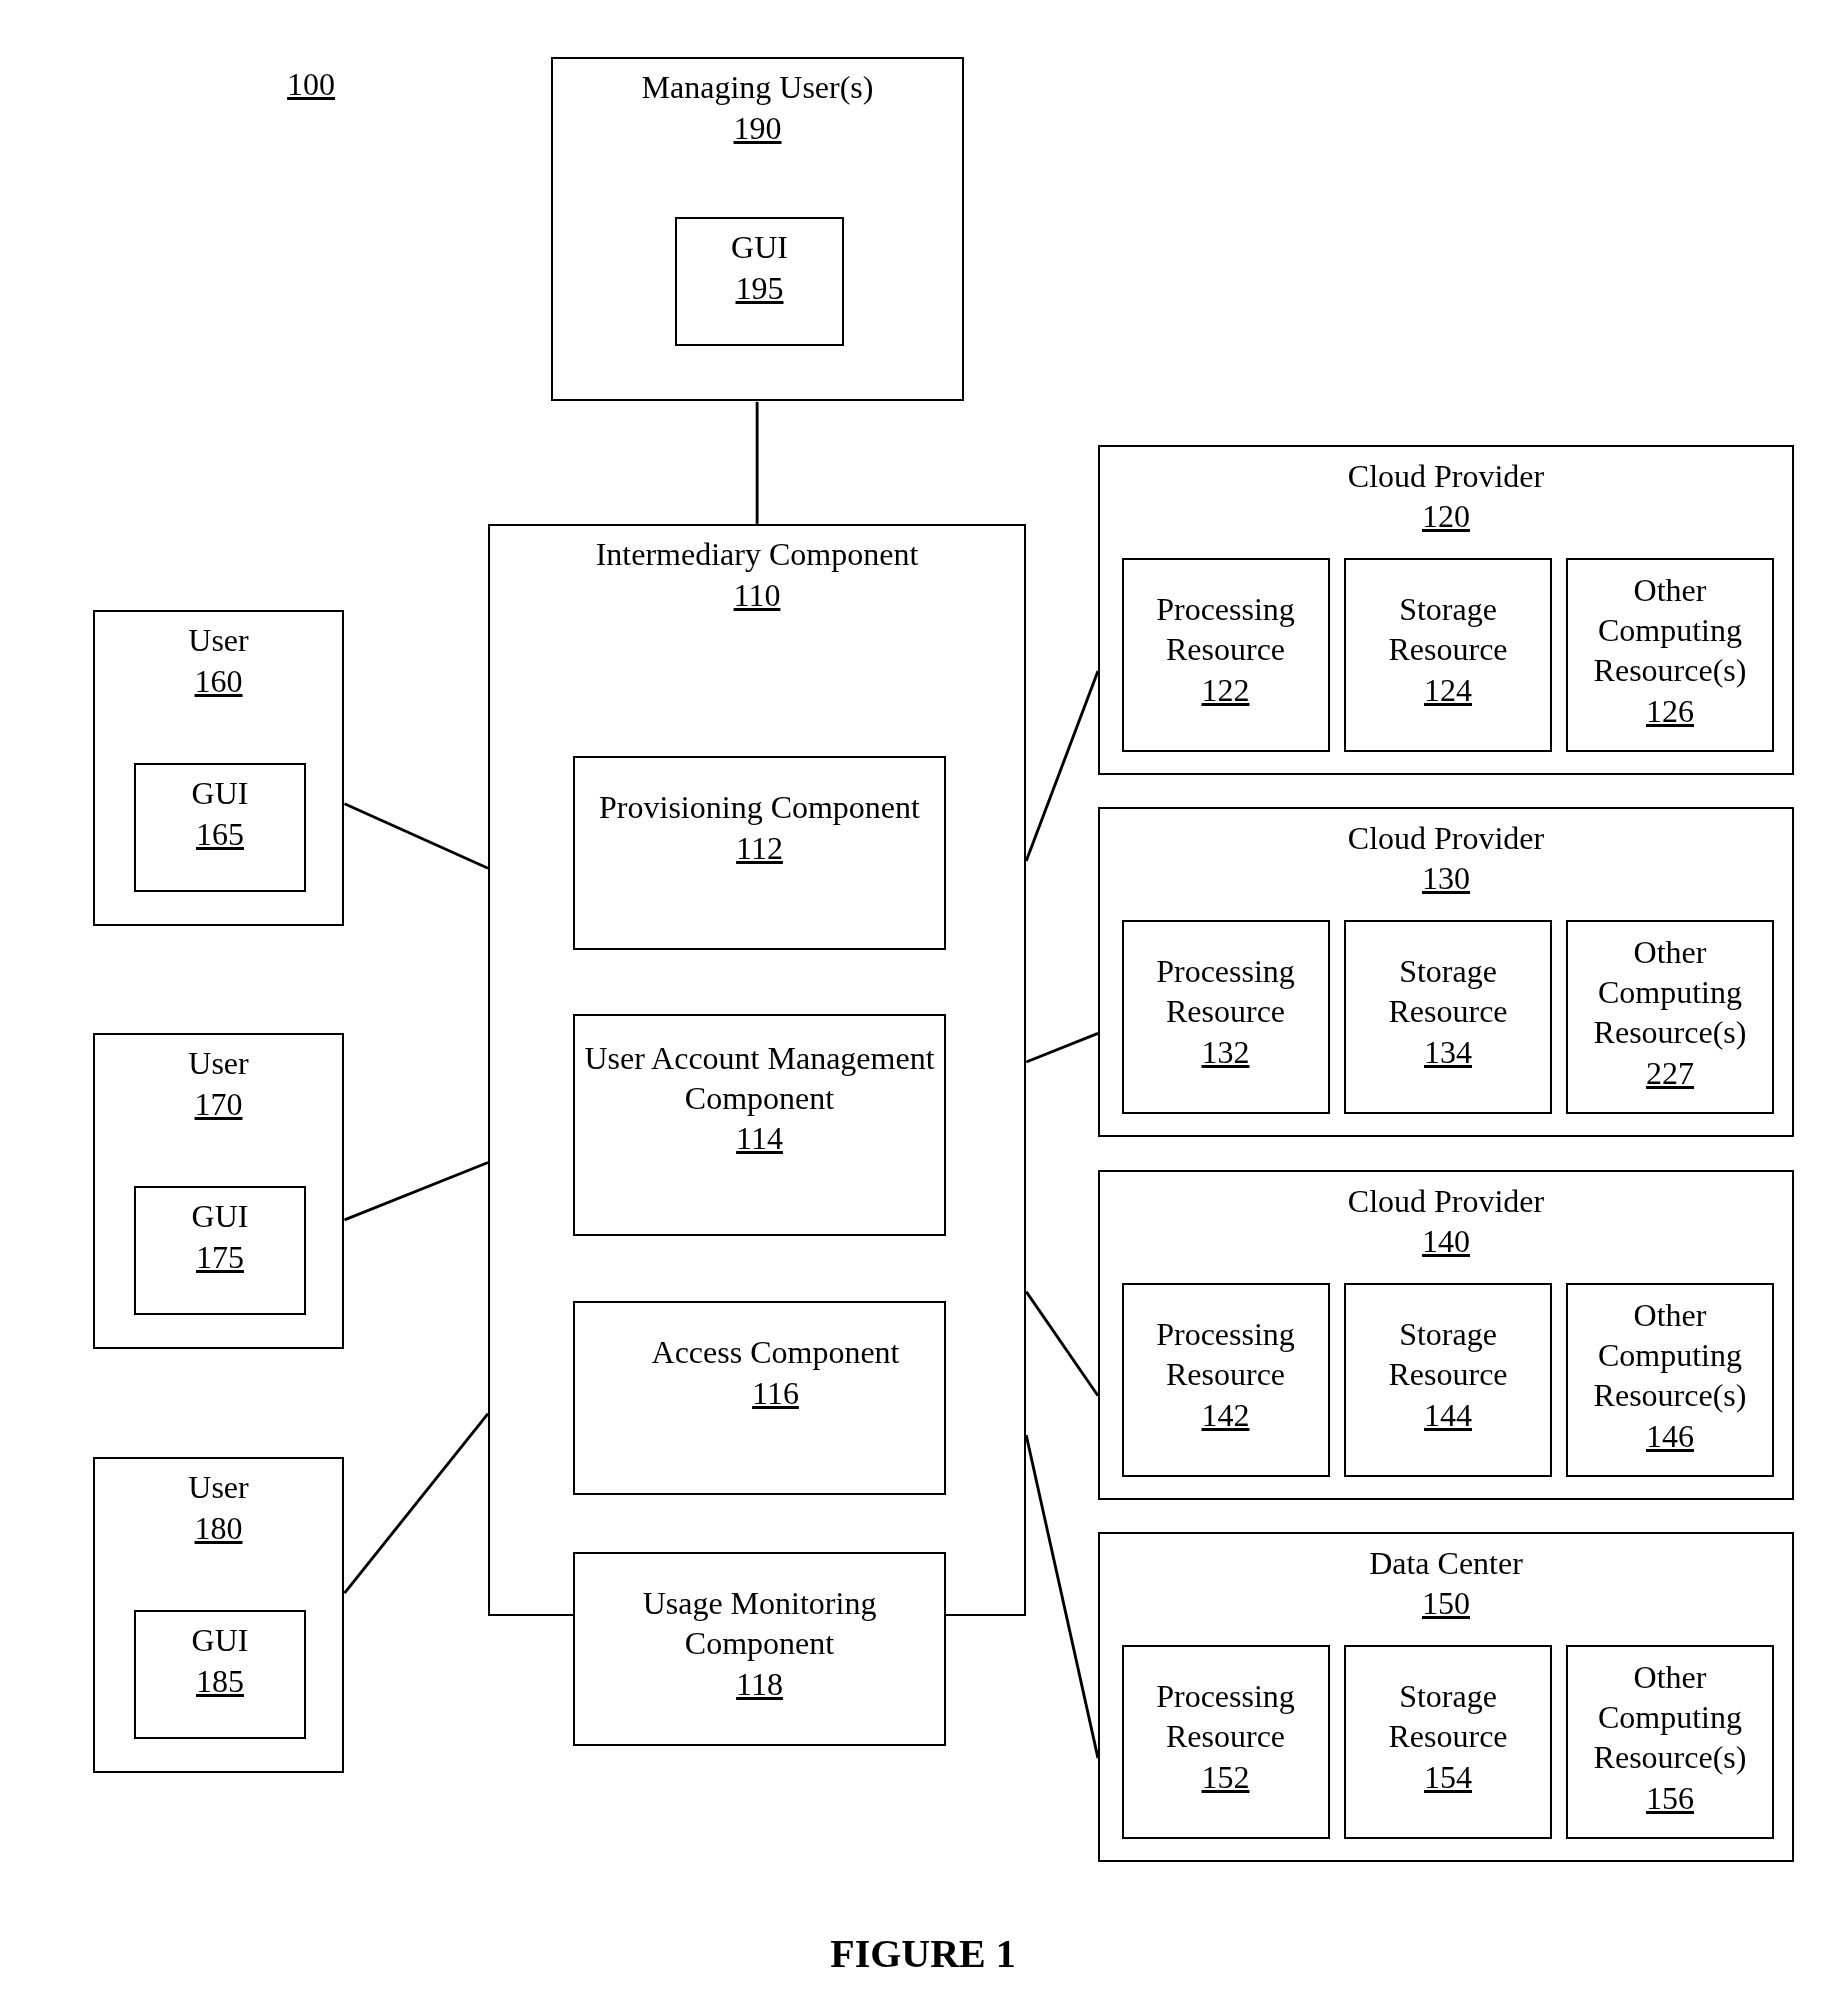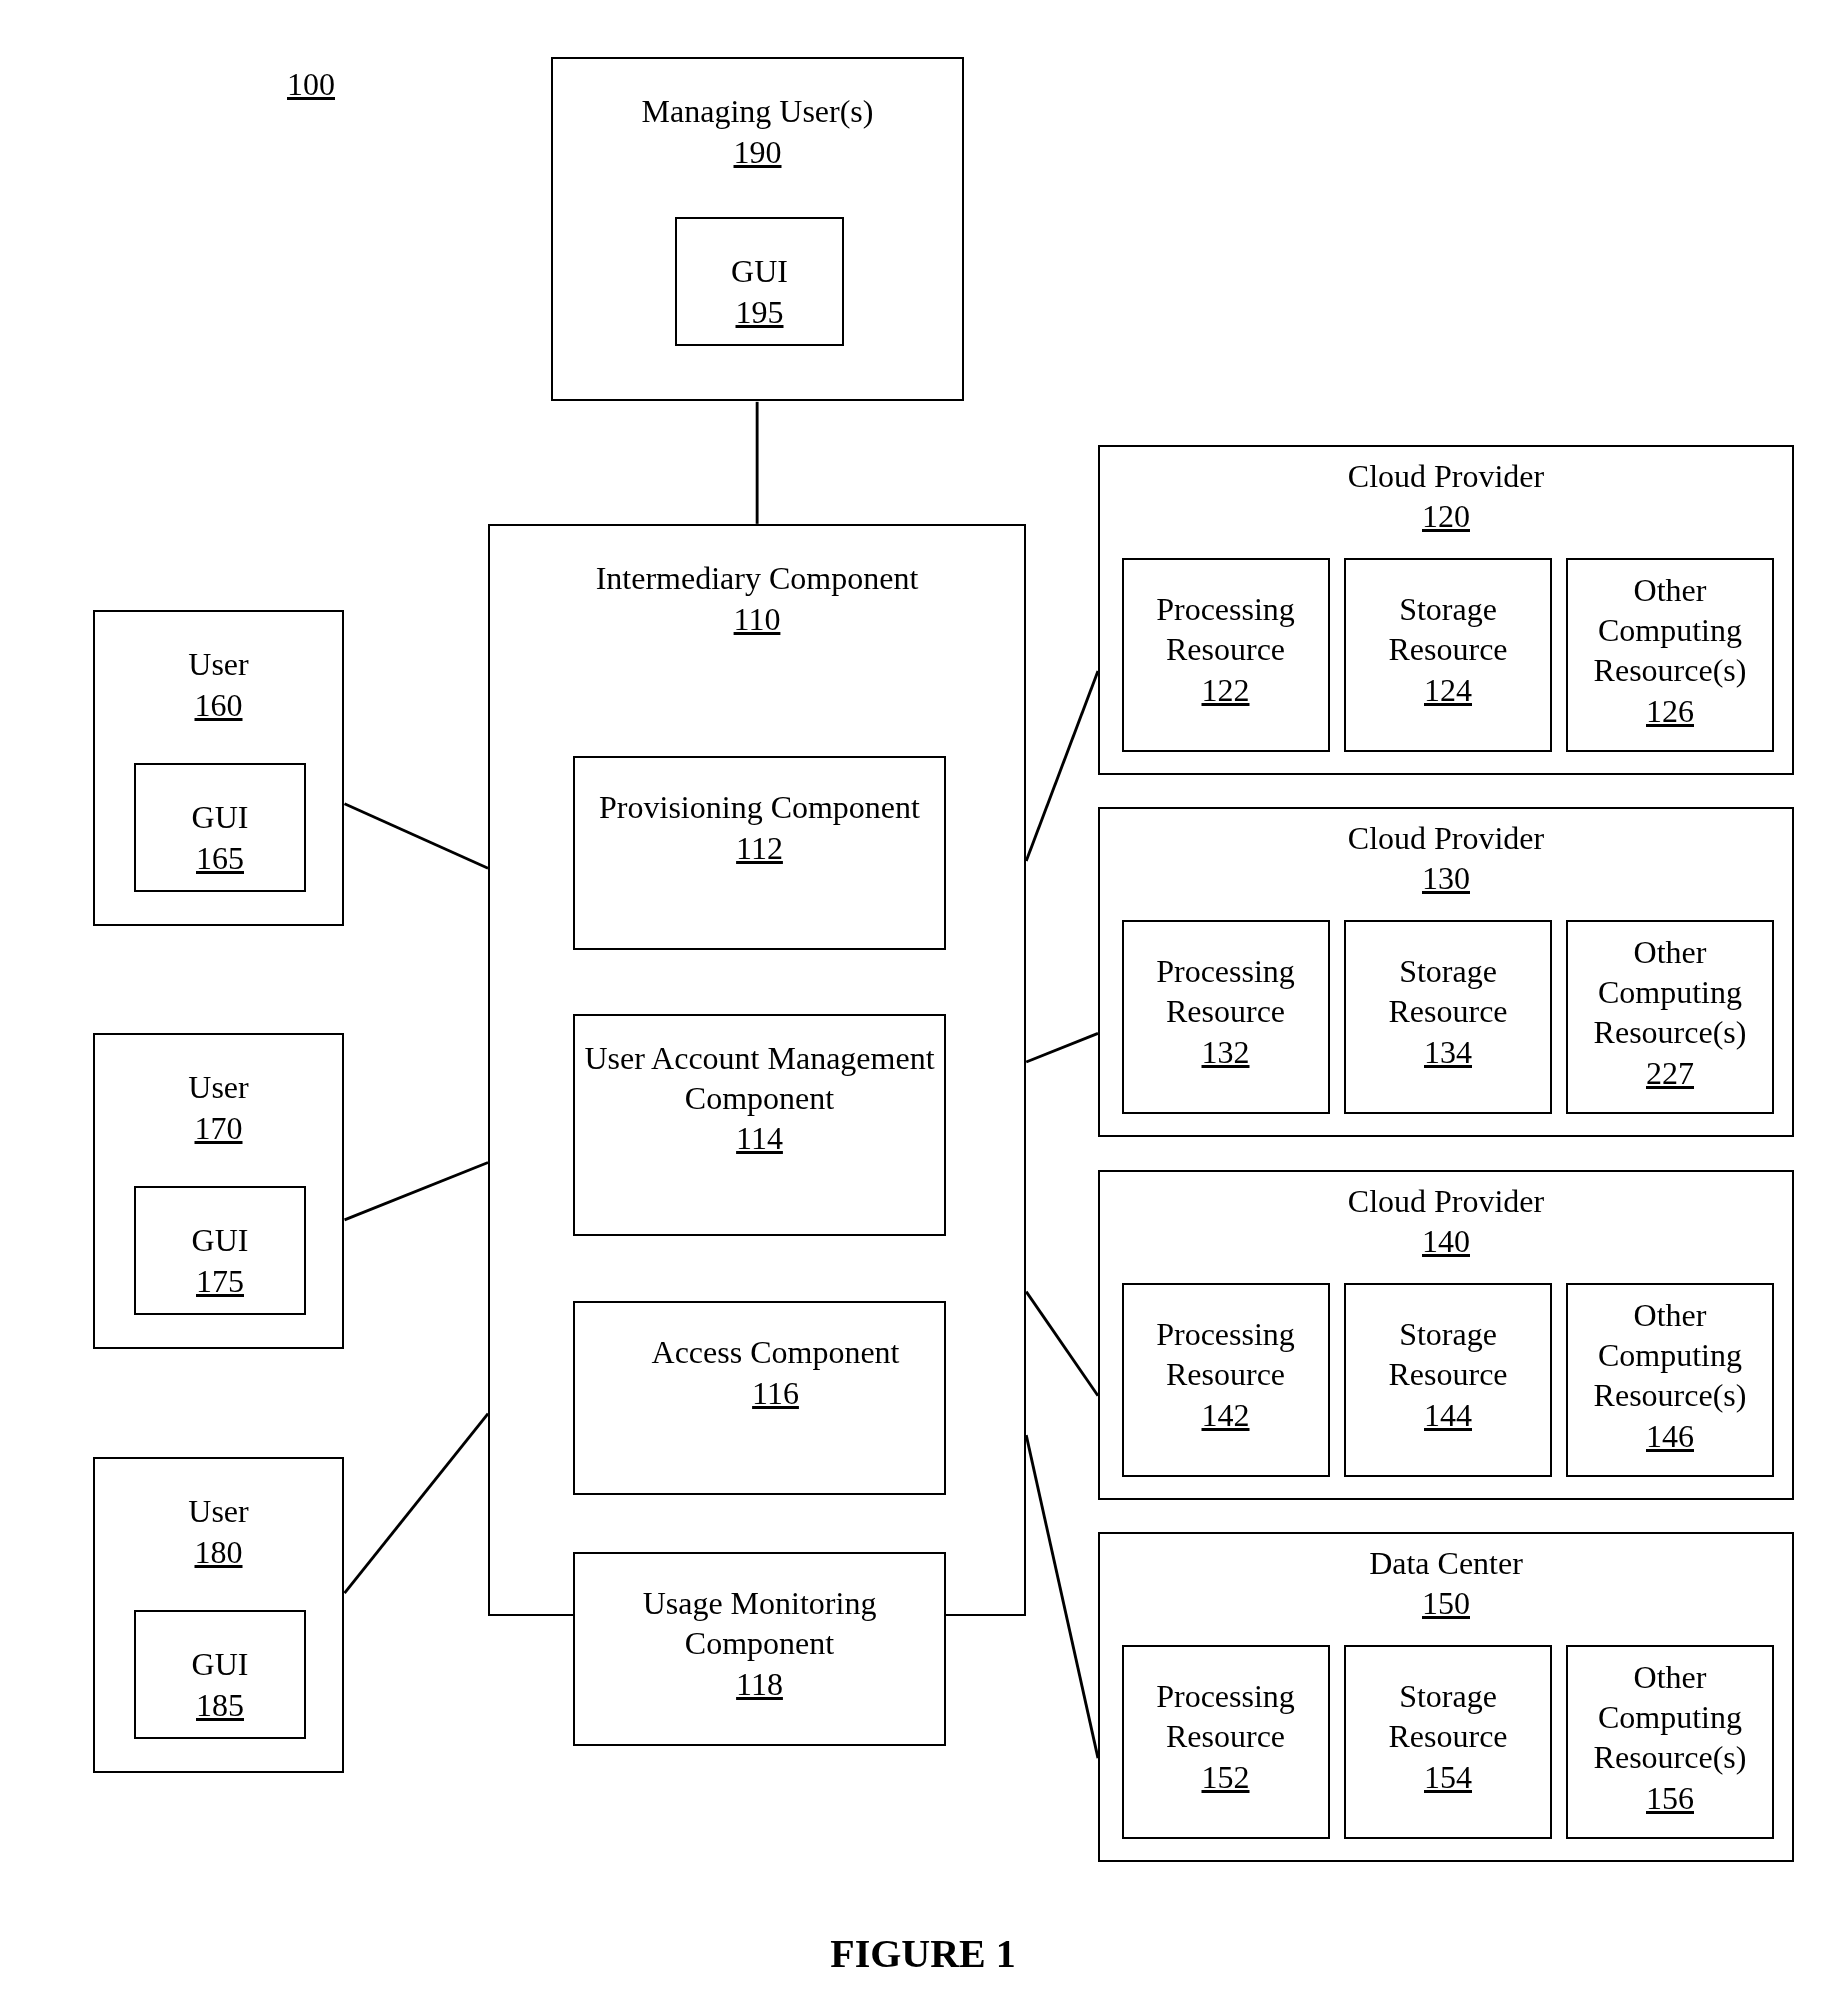--- a/index.html
+++ b/index.html
@@ -26,21 +26,20 @@
     line-height: 1.25;
   }
   .label-ref {
     font-size: 32px;
     text-decoration: underline;
     display: inline-block;
     margin-top: 2.9px;
   }
   .inner-pad {
     padding-top: 8px;
-    margin-top: 24px;
   }
   .inner-pad-sm {
     padding-top: 8.6px;
   }
   .fig-num {
     position: absolute;
     font-size: 32px;
     text-decoration: underline;
   }
   .figure-caption {

